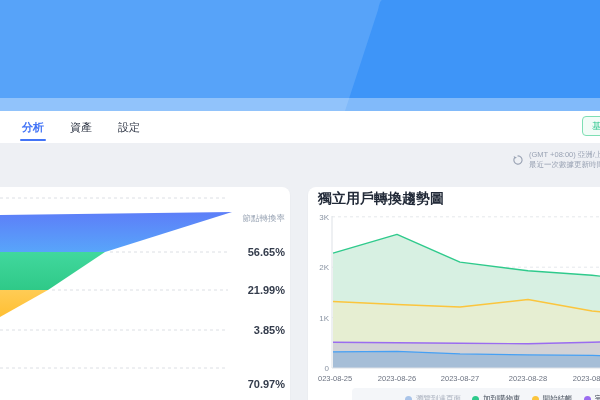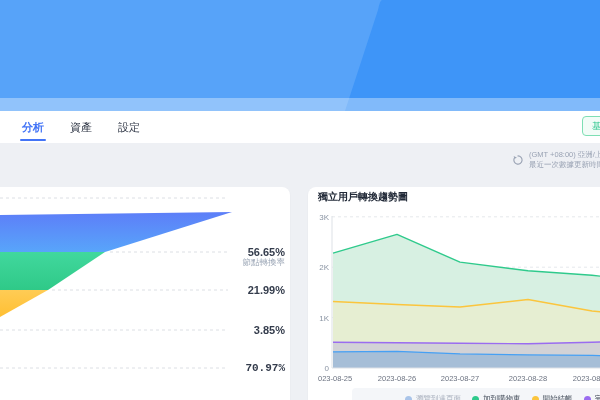--- a/index.html
+++ b/index.html
@@ -21,24 +21,24 @@
   #refresh-icon{width:12px;height:12px;margin-top:4px;margin-right:5px;cursor:pointer;}
   .gmt{font-size:7.5px;line-height:10px;color:#99a2b3;white-space:nowrap;}
 
   
   .card{position:absolute;background:#fff;border-radius:8px;box-shadow:0 1px 2px rgba(31,45,61,.05);}
   #funnel-card{left:-16px;top:187px;width:306px;height:240px;}
   #trend-card{left:308px;top:187px;width:310px;height:240px;}
 
   #funnel-svg{position:absolute;left:0;top:195px;width:235px;height:180px;}
   .pct-col{position:absolute;left:205px;width:80px;text-align:right;}
-  #pct-header{top:213px;font-size:8.5px;color:#9aa5b5;margin-top:44px;}
+  #pct-header{top:213px;font-size:8.5px;color:#9aa5b5;}
   .pct-val{position:absolute;left:205px;width:80px;text-align:right;font-size:11px;font-weight:600;color:#343c4c;}
 
-  #trend-title{position:absolute;left:318px;top:190px;font-size:10px;font-weight:700;color:#222a38;}
+  #trend-title{position:absolute;left:318px;top:190px;font-size:14px;font-weight:700;color:#222a38;}
   #trend-svg{position:absolute;left:318px;top:210px;width:292px;height:178px;}
 
   
   #legend-row{position:absolute;left:352px;top:388px;width:300px;height:22px;background:#f4f6f9;border-radius:4px;display:flex;align-items:center;gap:11px;padding:0 0 0 53px;}
   .lg-item{display:flex;align-items:center;gap:4px;cursor:pointer;white-space:nowrap;}
   .lg-dot{width:7px;height:7px;border-radius:50%;}
   .lg-label{font-size:7.5px;color:#3f4856;}
   .lg-item.muted .lg-label{color:#a7aebc;}
 </style>
 </head>
@@ -105,21 +105,21 @@
         <line x1="52" y1="95" x2="228" y2="95" stroke="#dcdfe4" stroke-width="1" stroke-dasharray="3,3"></line>
         <line x1="0" y1="135" x2="228" y2="135" stroke="#dcdfe4" stroke-width="1" stroke-dasharray="3,3"></line>
         <line x1="0" y1="173" x2="228" y2="173" stroke="#dcdfe4" stroke-width="1" stroke-dasharray="3,3"></line>
       </g>
   </svg>
   <div class="pct-col" id="pct-header">節點轉換率</div>
   <div id="pct-values">
       <div class="pct-val" style="top: 246px;">56.65%</div>
       <div class="pct-val" style="top: 284px;">21.99%</div>
       <div class="pct-val" style="top: 324px;">3.85%</div>
-      <div class="pct-val" style="top: 362px; font-family: Liberation Mono, monospace;">70.97%</div>
+      <div class="pct-val" style="top: 378px;">70.97%</div>
     </div>
 
   <div class="card" id="trend-card"></div>
   <div id="trend-title">獨立用戶轉換趨勢圖</div>
   <svg id="trend-svg" viewBox="0 0 292 178">
     <g id="trend-grid">
         <line x1="14" y1="107.6" x2="288" y2="107.6" stroke="#e5e8ec" stroke-width="1" stroke-dasharray="3,3"></line>
         <line x1="14" y1="57.2" x2="288" y2="57.2" stroke="#e5e8ec" stroke-width="1" stroke-dasharray="3,3"></line>
         <line x1="14" y1="6.800000000000011" x2="288" y2="6.800000000000011" stroke="#e5e8ec" stroke-width="1" stroke-dasharray="3,3"></line>
       </g>

